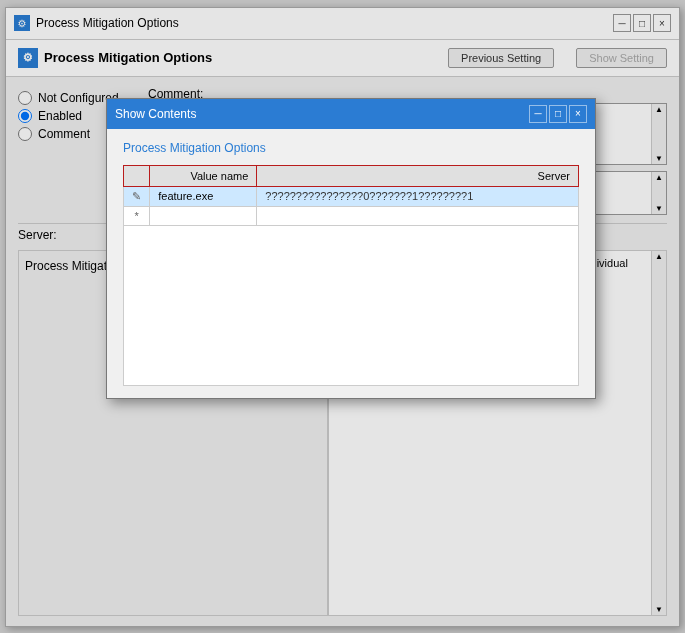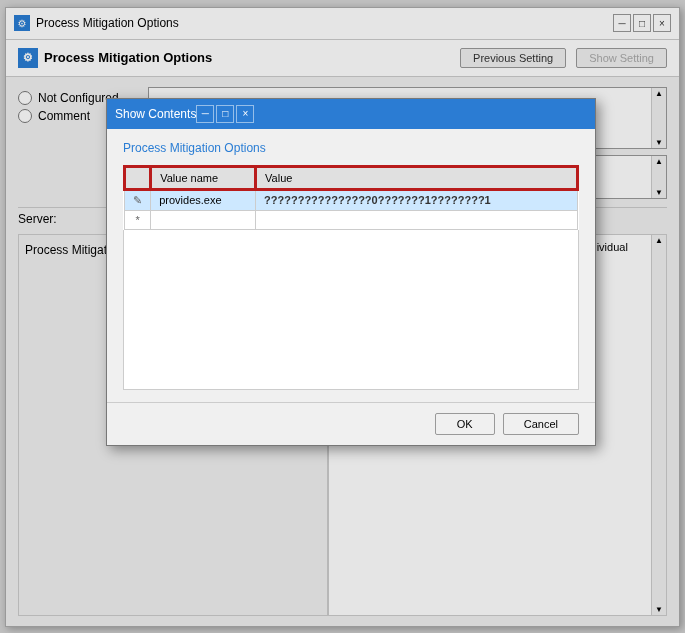--- a/index.html
+++ b/index.html
@@ -101,21 +101,21 @@
       background: #2a7dd4;
       display: flex;
       align-items: center;
       justify-content: center;
       font-size: 11px;
       color: white;
     }
 
     .header-buttons {
       display: flex;
-      gap: 10px;
+      gap: 22px;
     }
 
     .win-btn {
       padding: 3px 12px;
       background: #f0f0f0;
       border: 1px solid #999;
       cursor: pointer;
       font-size: 11px;
       color: #333;
       border-radius: 2px;
@@ -214,21 +214,21 @@
       top: 90px;
       left: 100px;
     }
 
     .dialog-title-bar {
       background: #2b7cd3;
       color: white;
       padding: 6px 8px;
       display: flex;
       align-items: center;
-      justify-content: flex-start;
+      justify-content: space-between;
       height: 30px;
     }
 
     .dialog-title-text {
       font-size: 12px;
       font-weight: normal;
     }
 
     .dialog-controls {
       display: flex;
@@ -262,23 +262,23 @@
     
     .data-table {
       width: 100%;
       border-collapse: collapse;
       background: white;
       border: 1px solid #999;
     }
 
     .data-table th {
       background: #e0e0e0;
-      border: 3px solid #b91c1c;
+      border: 1px solid #b91c1c;
       padding: 4px 8px;
-      text-align: left;
+      text-align: right;
       font-size: 11px;
       font-weight: normal;
     }
 
     .data-table td {
       border: 1px solid #ccc;
       padding: 3px 8px;
       font-size: 11px;
     }
 
@@ -307,21 +307,20 @@
       border: 1px solid #999;
       cursor: pointer;
       font-size: 11px;
       border-radius: 2px;
       min-width: 60px;
     }
 
     .long-value {
       color: #333;
       font-size: 10px;
-      font-weight: bold;
     }
   </style>
 </head>
 <body>
 
 <div class="main-window">
 
   <div class="title-bar">
     <div class="title-bar-left">
       <div class="title-icon">
@@ -351,29 +350,34 @@
 
     <div style="display:flex; gap:0;">
 
       <div class="left-col">
         <div class="radio-group">
           <label class="radio-item">
             <input type="radio" class="radio-input" name="setting" style="">
             <span>Not Configured</span>
           </label>
           <label class="radio-item">
+            <input type="radio" class="radio-input" name="setting" checked="" style="">
+            <span>Enabled</span>
+          </label>
+          <label class="radio-item">
             <input type="radio" class="radio-input" name="setting" style="">
             <span>Comment</span>
           </label>
         </div>
       </div>
 
       <div class="right-col">
 
         <div style="margin-bottom:6px;">
+          <div class="field-label">Comment:</div>
           <div style="position:relative; height:62px; border:1px solid #999; background:white;">
             <textarea style="width: calc(100% - 16px); height: 100%; border: none; outline: none; resize: none; font-size: 11px; padding: 2px;"></textarea>
             <div style="position:absolute;right:0;top:0;width:15px;height:100%;background:#f0f0f0;border-left:1px solid #ccc;display:flex;flex-direction:column;justify-content:space-between;align-items:center;">
               <div style="font-size:8px;cursor:pointer;padding-top:1px;">▲</div>
               <div style="font-size:8px;cursor:pointer;padding-bottom:1px;">▼</div>
             </div>
           </div>
         </div>
 
         <div style="display:flex; align-items:flex-start;">
@@ -426,40 +430,36 @@
       </div>
 
       <div class="dialog-content">
         <div class="dialog-subtitle">Process Mitigation Options</div>
 
         <table class="data-table">
           <thead>
             <tr>
               <th style="width:18px;"></th>
               <th>Value name</th>
-              <th>Value</th>
+              <th>Server</th>
             </tr>
           </thead>
           <tbody id="table-body">
           <tr class="selected">
                 <td class="row-indicator">✎</td>
-                <td>provides.exe</td>
+                <td>feature.exe</td>
                 <td class="long-value">????????????????0???????1????????1</td>
               </tr>
               <tr>
                 <td class="row-indicator">*</td>
                 <td></td>
                 <td class="long-value"></td>
               </tr>
             </tbody>
         </table>
 
         <div style="height:160px; background:white; border:1px solid #ccc; border-top:none;"></div>
       </div>
 
-      <div class="dialog-footer">
-        <button class="dialog-action-btn">OK</button>
-        <button class="dialog-action-btn">Cancel</button>
-      </div>
     </div>
   </div>
 
 </div>
 
 </body></html>

